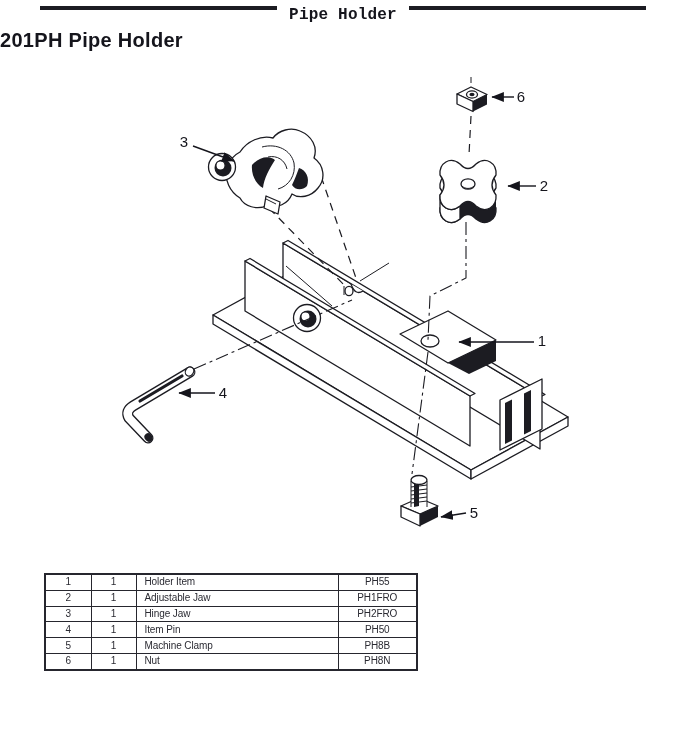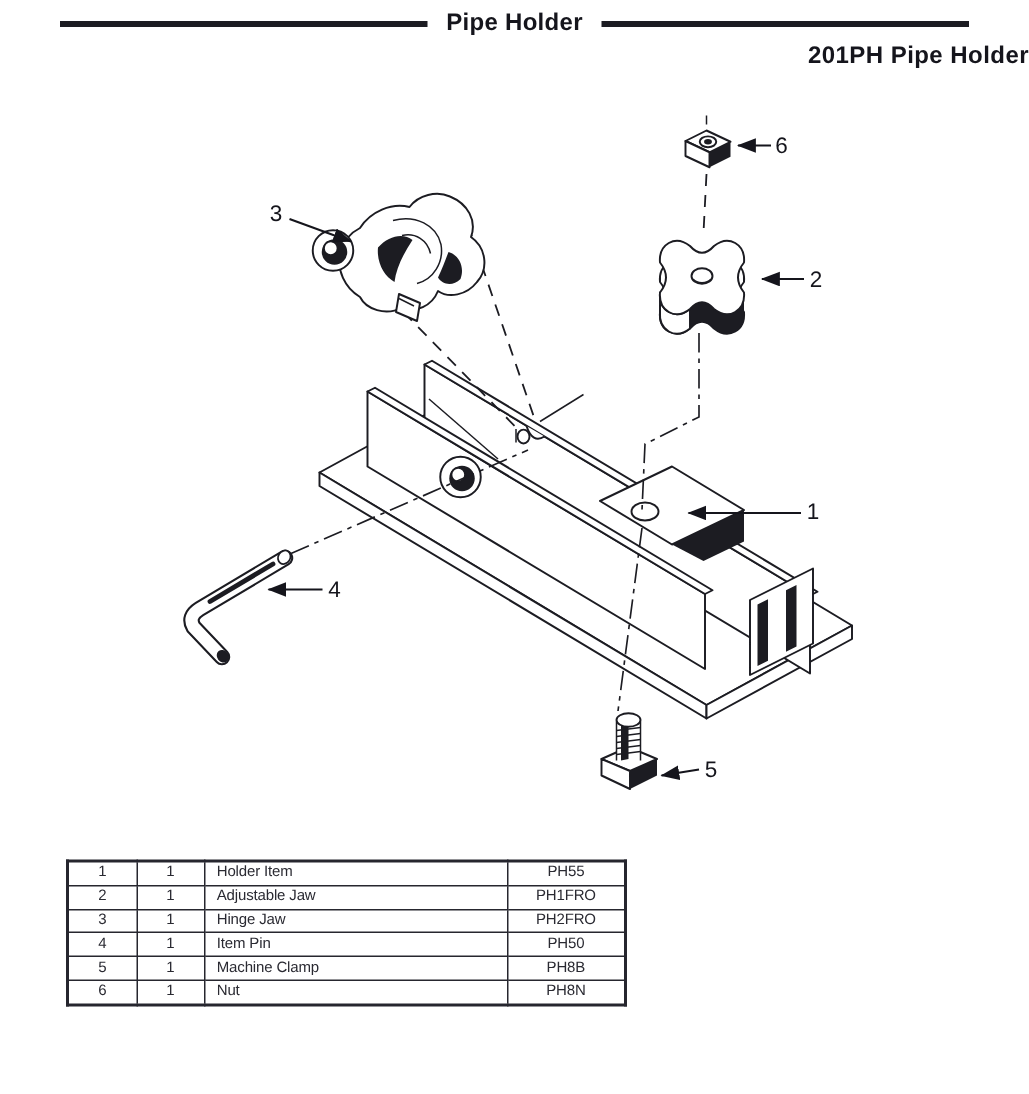--- a/index.html
+++ b/index.html
@@ -1,24 +1,24 @@
 <!DOCTYPE html>
 <html><head>
 <meta charset="utf-8">
 <style>
   html,body{margin:0;padding:0;background:#fff;}
   .page{position:relative;width:686px;height:729px;background:#ffffff;overflow:hidden;
         font-family:"Liberation Sans",sans-serif;color:#1c1c22;}
   
   .topbar{position:absolute;left:40px;right:40px;top:6px;height:20px;
-          display:flex;align-items:center;gap:12px;}
+          display:flex;gap:12px;font-family:Liberation Mono, monospace;}
   .rule{flex:1;height:3.5px;background:#1c1c22;}
   .section-label{font-size:16px;font-weight:bold;letter-spacing:.2px;white-space:nowrap;color:#15151c;}
-  .big-title{position:absolute;left:0;right:0;top:29px;text-align:right;
-             font-size:16px;font-weight:bold;letter-spacing:.3px;color:#15151c;}
+  .big-title{position:absolute;left:0;right:0;top:29px;text-align:left;
+             font-size:20px;font-weight:bold;letter-spacing:.3px;color:#15151c;}
   
   svg.diagram{position:absolute;left:0;top:0;width:686px;height:729px;}
   .wh{fill:#ffffff;stroke:#1c1c22;stroke-width:1.3;stroke-linejoin:round;}
   .ink{fill:#1c1c22;stroke:none;}
   .thin{fill:none;stroke:#1c1c22;stroke-width:1;}
   .dash{fill:none;stroke:#1c1c22;stroke-width:1.2;stroke-dasharray:8 6;}
   .dashdot{fill:none;stroke:#1c1c22;stroke-width:1.1;stroke-dasharray:13 4 3 4;}
   .leader{fill:none;stroke:#15151c;stroke-width:1.4;}
   .co{font-family:"Liberation Sans",sans-serif;font-size:15px;fill:#15151c;}
   

